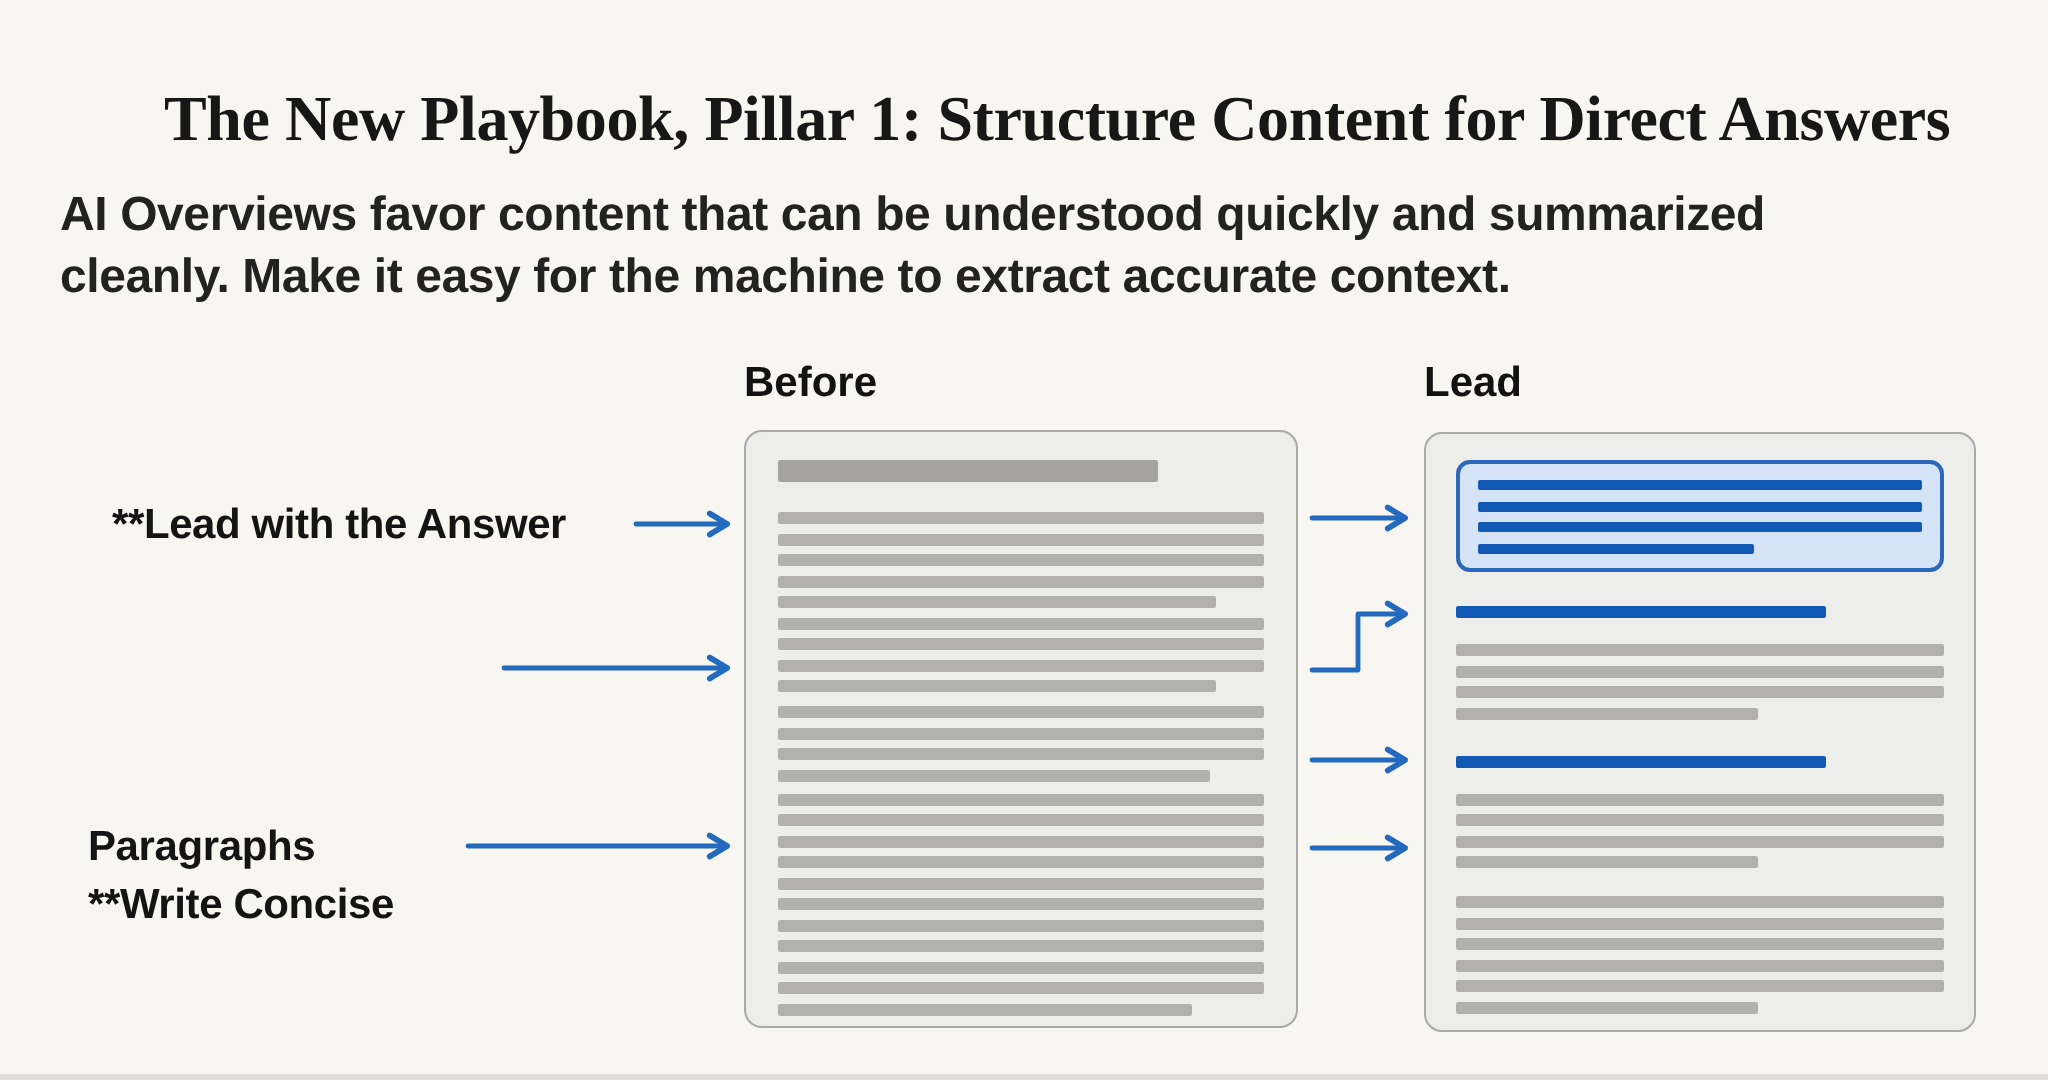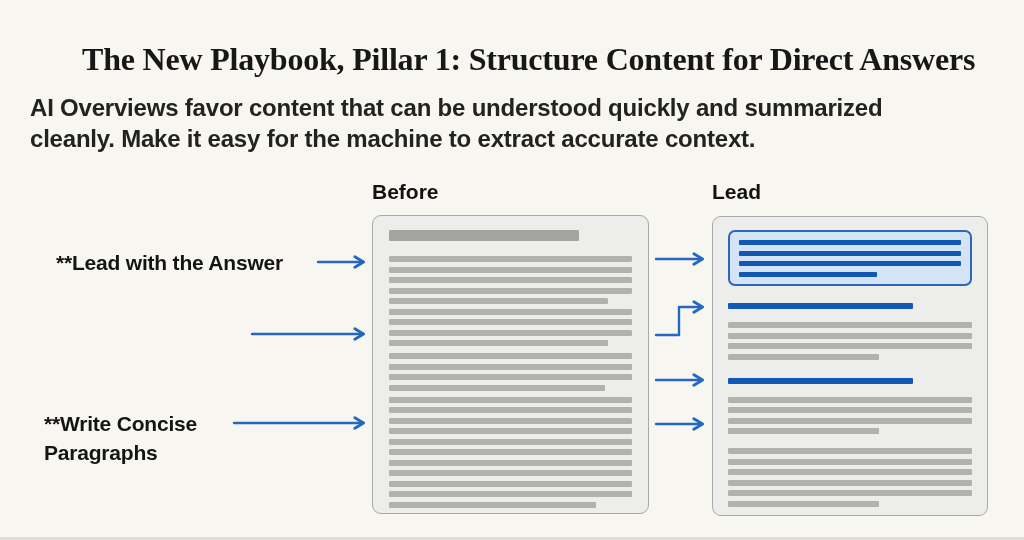--- a/index.html
+++ b/index.html
@@ -90,22 +90,22 @@
 
   <div class="col-header before">Before</div>
   <div class="col-header after">Lead</div>
 
   <div class="annotation a1">
     <div>**Lead with the Answer</div>
   </div>
   <div class="annotation a2">
   </div>
   <div class="annotation a3">
+    <div>Paragraphs</div>
     <div>**Write Concise</div>
-    <div>Paragraphs</div>
   </div>
 
   <div class="doc before" id="before-doc">
       <div class="doc-title-bar" style="width: 78%; margin-top: 0px;"></div>
       <div class="doc-line" style="width: 100%; margin-top: 15px;"></div>
       <div class="doc-line" style="width: 100%; margin-top: 4.5px;"></div>
       <div class="doc-line" style="width: 100%; margin-top: 4.5px;"></div>
       <div class="doc-line" style="width: 100%; margin-top: 4.5px;"></div>
       <div class="doc-line" style="width: 90%; margin-top: 4.5px;"></div>
       <div class="doc-line" style="width: 100%; margin-top: 4.5px;"></div>

